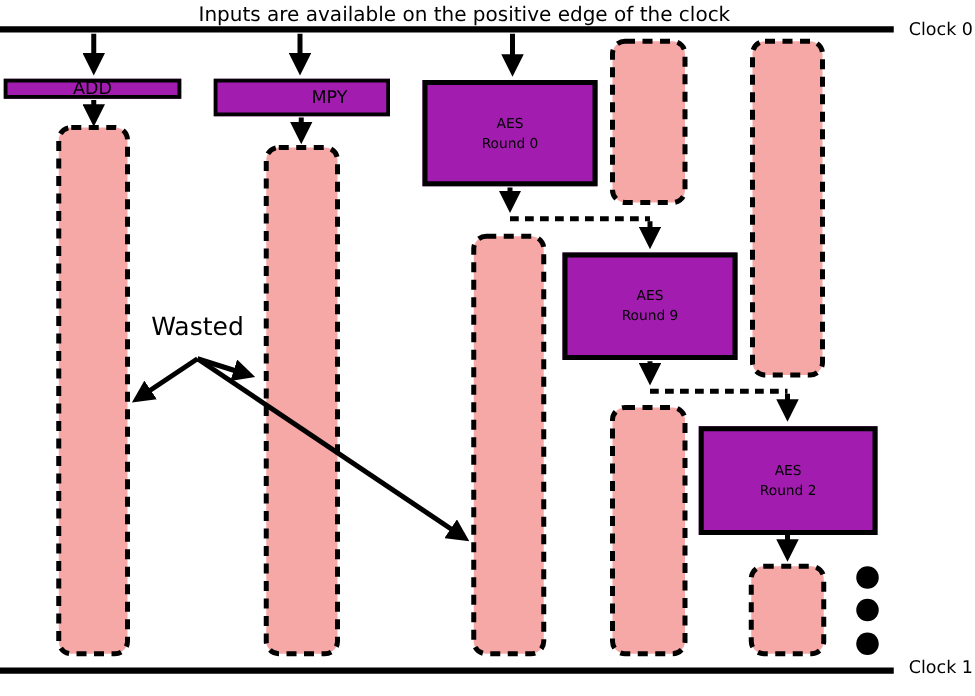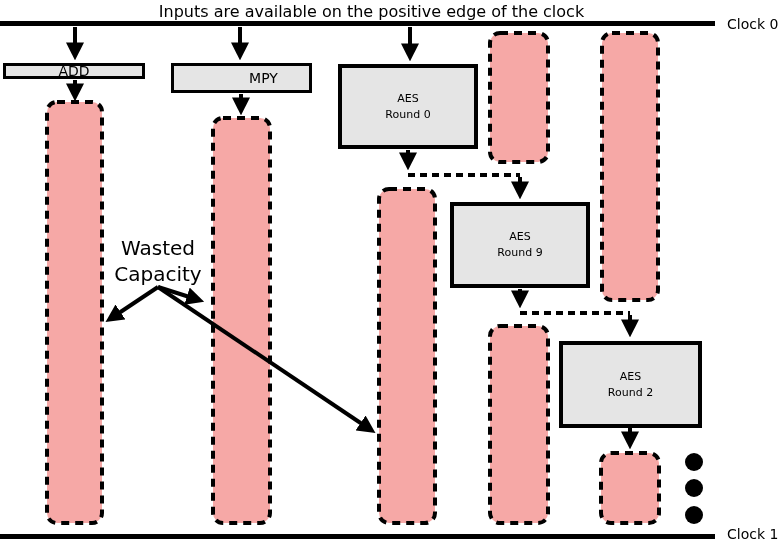--- a/index.html
+++ b/index.html
@@ -17,32 +17,32 @@
 
   .caption { position: absolute; left: 0; width: 715px; text-align: center;
              font-size: 16px; line-height: 19px; white-space: nowrap; }
   .caption-top { top: 2px; padding-left: 28px; }
   .caption-bottom { top: 538px; }
 
   .clock-label { position: absolute; left: 727px; font-size: 14px; white-space: nowrap; }
   .clock-top { top: 16px; }
   .clock-bottom { top: 526px; }
 
-  .op-box { position: absolute; background: #e5e5e5; border: 3px solid var(--ink);
+  .op-box { position: absolute; background: #a21caf; border: 3px solid var(--ink);
             display: flex; flex-direction: column; align-items: center; justify-content: center;
             font-size: 14px; text-align: center; overflow: visible; }
   .box-add { left: 3px;   top: 63px; width: 142px; height: 16px; }
   .box-mpy { left: 171px; top: 63px; width: 141px; height: 30px; padding-left: 44px; }
   .box-aes { border-width: 4px; font-size: 11px; line-height: 1.45; }
   .box-aes0 { left: 338px; top: 64px;  width: 140px; height: 85px; }
   .box-aes1 { left: 450px; top: 202px; width: 140px; height: 86px; }
   .box-aes2 { left: 559px; top: 341px; width: 143px; height: 87px; }
   .op-box .lbl { display: block; }
 
-  .annotation { position: absolute; left: 96px; top: 235px; width: 124px;
+  .annotation { position: absolute; left: 96px; top: 248px; width: 124px;
                 text-align: center; font-size: 20px; line-height: 26px; }
   .annotation span { display: block; }
 
   svg .col { fill: var(--pink); stroke: var(--ink); stroke-width: 4px; stroke-dasharray: 8 6; }
   svg .arrow, svg .conn { stroke: var(--ink); stroke-width: 4px; fill: none; }
   svg .conn { stroke-dasharray: 7 5; }
   svg .dot { fill: var(--ink); }
 </style>
 </head>
 <body>
@@ -109,16 +109,15 @@
     <span class="lbl">AES</span>
     <span class="lbl">Round 9</span>
   </div>
   <div class="op-box box-aes box-aes2">
     <span class="lbl">AES</span>
     <span class="lbl">Round 2</span>
   </div>
 
   <div class="annotation">
     <span>Wasted</span>
-    <span>Capacity</span>
   </div>
 
 </div>
 
 </body></html>

